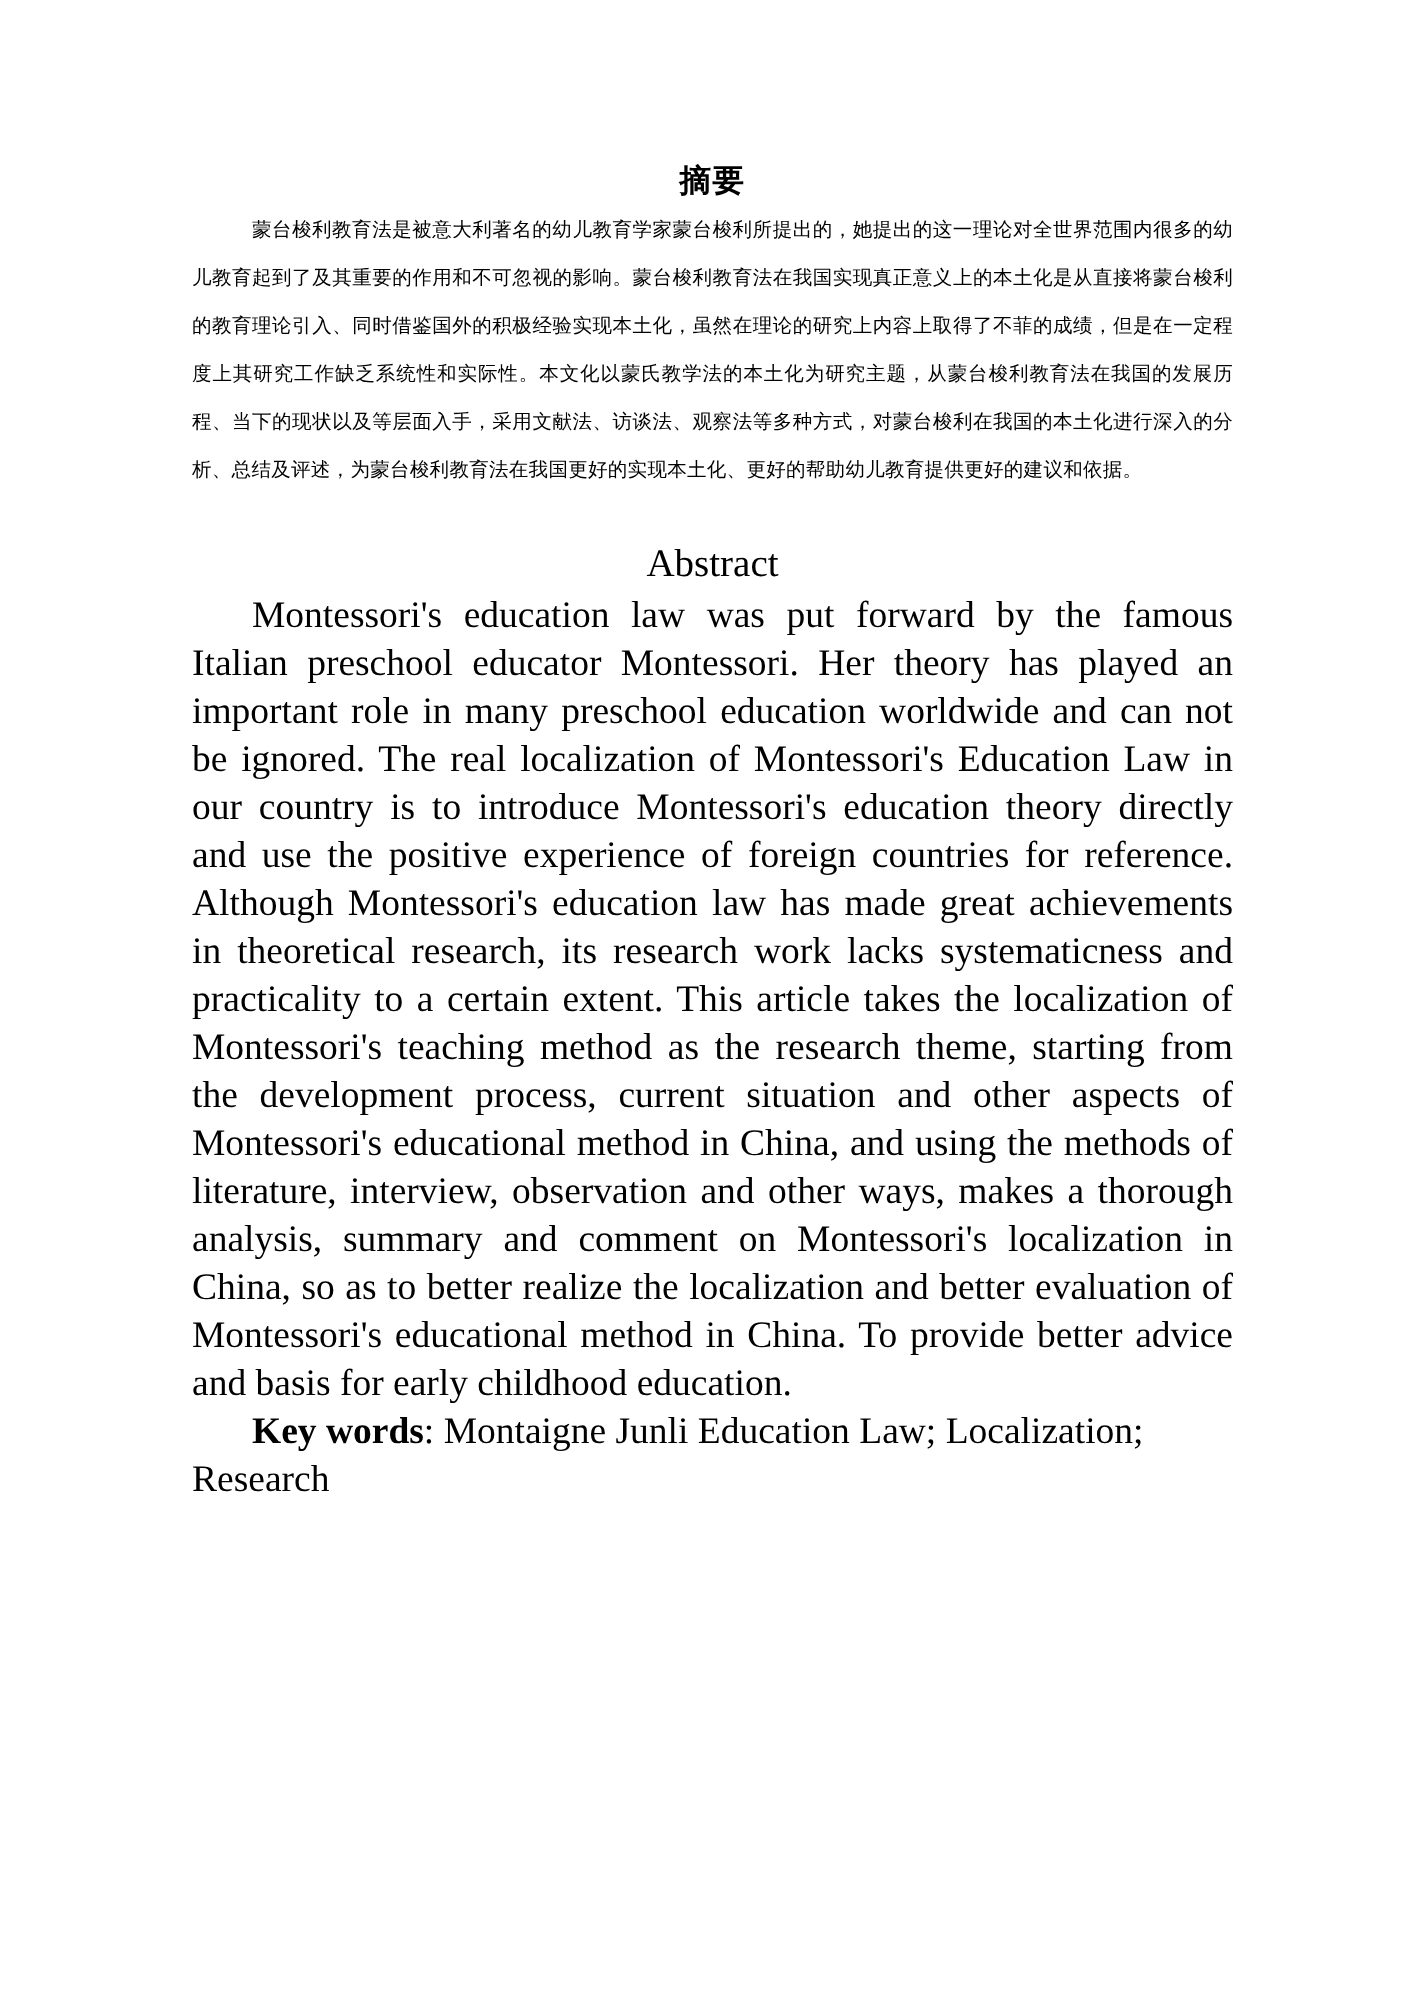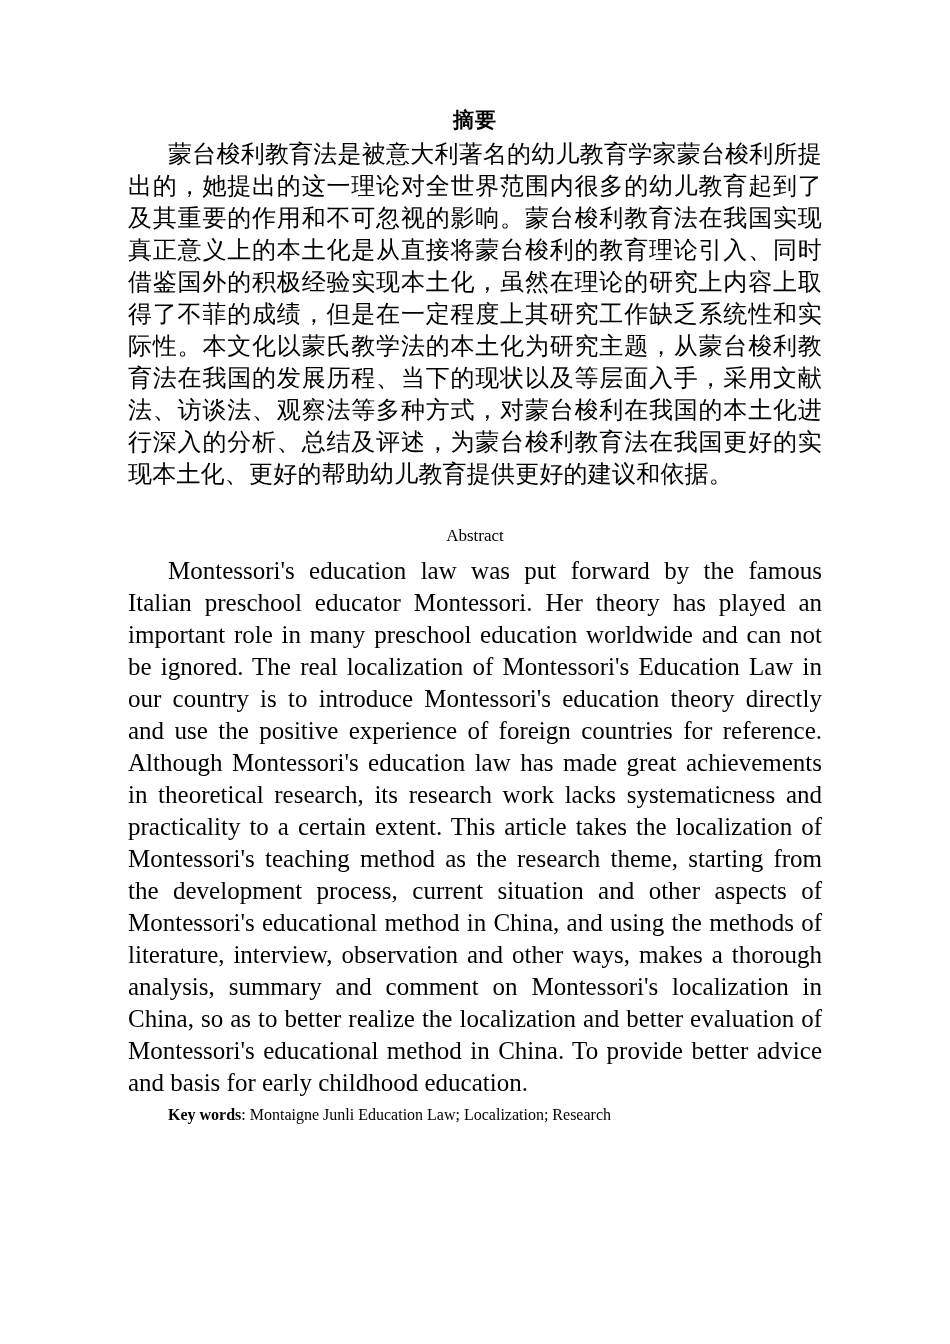--- a/index.html
+++ b/index.html
@@ -40,21 +40,21 @@
     font-weight: bold;
     font-size: 21px;
     line-height: 32px;
     text-align: center;
     letter-spacing: 1px;
     margin: 0 0 2px 0;
   }
 
   .cn-para {
     font-family: "DejaVu Serif", "Liberation Serif", serif;
-    font-size: 24px;
+    font-size: 13px;
     line-height: 32px;
     text-align: justify;
     text-align-last: left;
     text-justify: inter-character;
     text-indent: 40px;
     margin: 0;
     letter-spacing: 0.2px;
     word-break: break-all;
   }
 
@@ -73,40 +73,40 @@
   }
 
   
   .section-gap {
     height: 29px;
   }
 
   
   .en-title {
     font-family: "Liberation Serif", "DejaVu Serif", serif;
-    font-size: 17px;
+    font-size: 26px;
     line-height: 34px;
     text-align: center;
     font-weight: normal;
     margin: 0 0 2px 0;
   }
 
   .en-para {
     font-family: "Liberation Serif", "DejaVu Serif", serif;
     font-size: 25px;
     line-height: 32px;
     text-align: justify;
     text-align-last: left;
     text-indent: 40px;
     margin: 0;
   }
 
   .en-keywords {
     font-family: "Liberation Serif", "DejaVu Serif", serif;
-    font-size: 16px;
+    font-size: 25px;
     line-height: 32px;
     text-indent: 40px;
     margin: 0;
   }
 
   .en-keywords .kw-label {
     font-weight: bold;
   }
 
   .inline { display: inline; }

